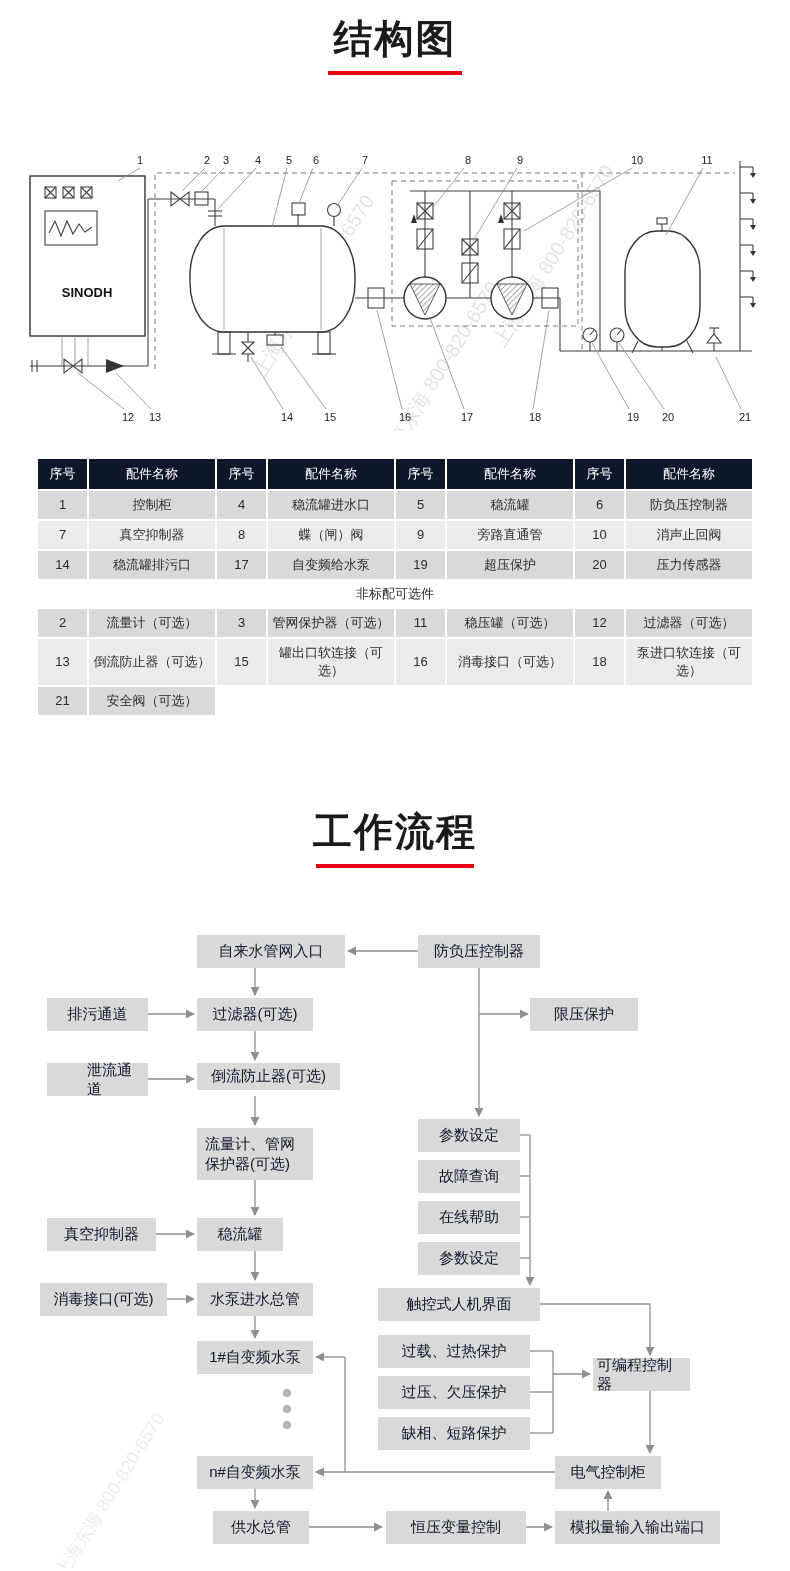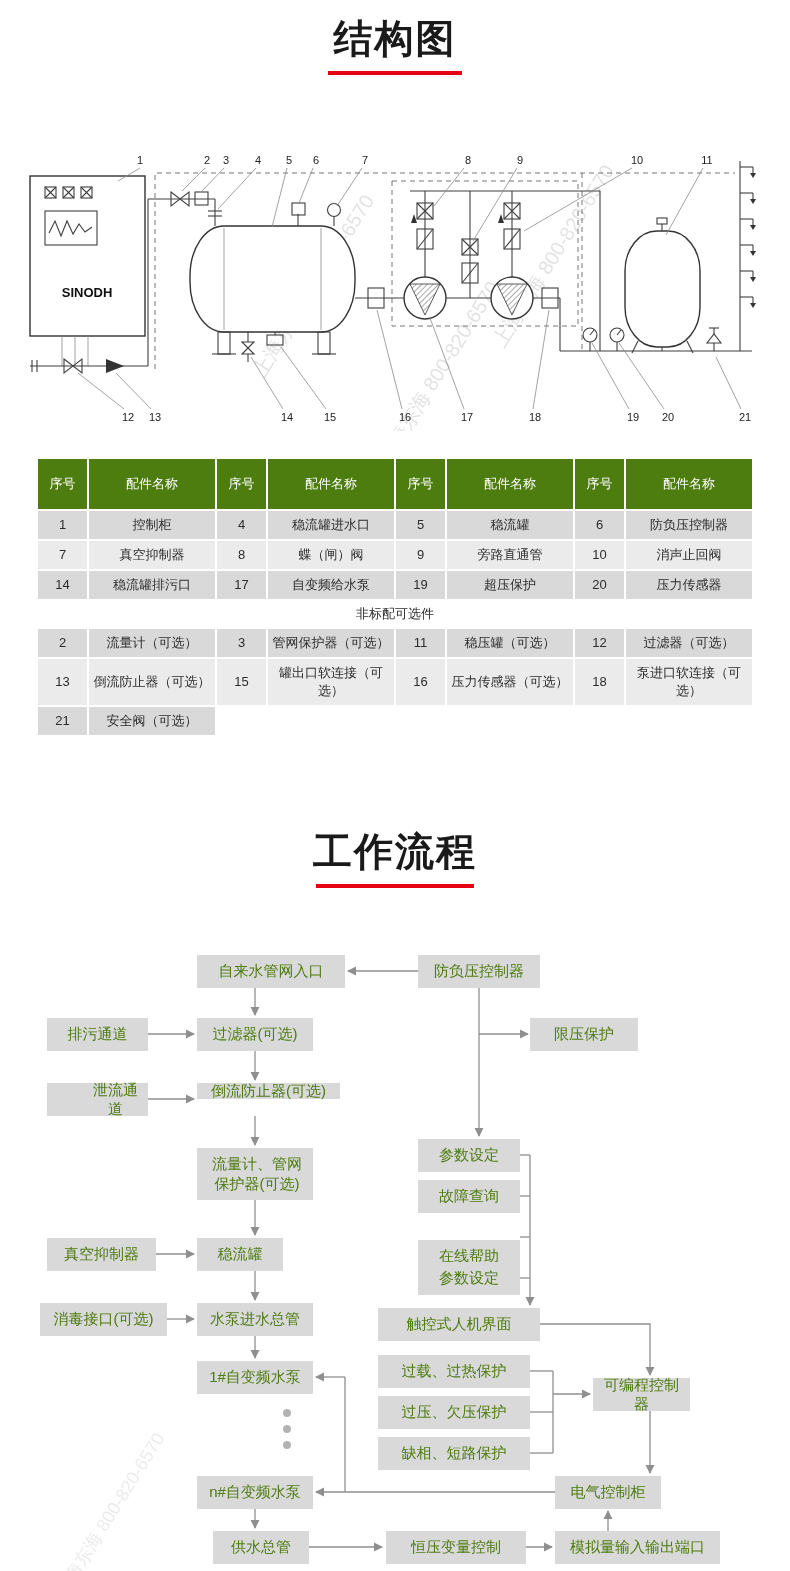--- a/index.html
+++ b/index.html
@@ -13,30 +13,30 @@
   .diagram-wrap{margin-top:76px;}
   svg text.num{font-size:11px;fill:#222;}
   svg .ln{stroke:#3f3f3f;stroke-width:1.1;fill:none;}
   svg .bold{stroke:#333;stroke-width:1.4;fill:#fff;}
   svg .thin{stroke:#8a8a8a;stroke-width:0.8;fill:none;}
   svg .dash{stroke:#666;stroke-width:0.9;stroke-dasharray:5 4;fill:none;}
   svg .wm{font-size:20px;fill:#cfcfcf;opacity:0.6;}
   svg .sinodh{font-size:13px;font-weight:bold;fill:#111;}
   
   table.parts{width:718px;margin:22px auto 0 auto;border-collapse:separate;border-spacing:2px;font-size:13px;}
-  table.parts th{background:#4d7c0f;color:#fff;font-weight:normal;padding:16px 3px;text-align:center;}
+  table.parts th{background:#0f172a;color:#fff;font-weight:normal;padding:6px 3px;text-align:center;}
   table.parts td{padding:5px 3px;text-align:center;color:#2c2c2c;}
   tr.g td{background:#d9d9d9;}
   tr.l td{background:#ebebeb;}
   tr.sep td{background:#fff;font-size:13px;padding:4px 3px;}
   td.empty{background:#fff !important;}
   
   .flow-wrap{position:relative;width:790px;height:645px;margin-top:55px;}
   .flow-wrap svg{position:absolute;left:0;top:0;}
-  .fnode{position:absolute;background:#d9d9d9;display:flex;align-items:center;justify-content:center;text-align:center;font-size:15px;color:#4d7c0f;line-height:1.3;box-sizing:border-box;padding:2px 4px;}
+  .fnode{position:absolute;background:#d9d9d9;display:flex;align-items:center;justify-content:center;text-align:left;font-size:15px;color:#0f172a;line-height:1.3;box-sizing:border-box;padding:2px 4px;}
 </style>
 </head>
 <body>
 
 <div class="sec-title sec1">
   <h1>结构图</h1>
   <div class="red-bar w134"></div>
 </div>
 
 <div class="diagram-wrap">
@@ -330,21 +330,21 @@
     <td>稳压罐（可选）</td>
     <td>12</td>
     <td>过滤器（可选）</td>
   </tr>
   <tr class="l">
     <td>13</td>
     <td>倒流防止器（可选）</td>
     <td>15</td>
     <td>罐出口软连接（可选）</td>
     <td>16</td>
-    <td>压力传感器（可选）</td>
+    <td>消毒接口（可选）</td>
     <td>18</td>
     <td>泵进口软连接（可选）</td>
   </tr>
   <tr class="g">
     <td>21</td>
     <td>安全阀（可选）</td>
     <td class="empty"></td>
     <td class="empty"></td>
     <td class="empty"></td>
     <td class="empty"></td>
@@ -418,25 +418,25 @@
     </g>
     <text transform="rotate(-58 90 600)" x="30" y="608" font-size="18" fill="#d8d8d8" opacity="0.5">上海东海 800-820-6570</text>
   </svg>
 
   <div class="fnode" style="left:197px;top:12px;width:148px;height:33px;">自来水管网入口</div>
   <div class="fnode" style="left:418px;top:12px;width:122px;height:33px;">防负压控制器</div>
   <div class="fnode" style="left:47px;top:75px;width:101px;height:33px;">排污通道</div>
   <div class="fnode" style="left:197px;top:75px;width:116px;height:33px;">过滤器(可选)</div>
   <div class="fnode" style="left:530px;top:75px;width:108px;height:33px;">限压保护</div>
   <div class="fnode" style="left:47px;top:140px;width:101px;height:33px;padding-left:40px;">泄流通道</div>
-  <div class="fnode" style="left:197px;top:140px;width:143px;height:16px;">倒流防止器(可选)</div>
+  <div class="fnode" style="left:197px;top:140px;width:143px;height:27px;">倒流防止器(可选)</div>
   <div class="fnode" style="left:197px;top:205px;width:116px;height:52px;padding-left:8px;">流量计、管网保护器(可选)</div>
   <div class="fnode" style="left:418px;top:196px;width:102px;height:33px;">参数设定</div>
   <div class="fnode" style="left:418px;top:237px;width:102px;height:33px;">故障查询</div>
-  <div class="fnode" style="left:418px;top:278px;width:102px;height:33px;margin-top:19px;">在线帮助</div>
+  <div class="fnode" style="left:418px;top:278px;width:102px;height:33px;">在线帮助</div>
   <div class="fnode" style="left:418px;top:319px;width:102px;height:33px;">参数设定</div>
   <div class="fnode" style="left:47px;top:295px;width:109px;height:33px;">真空抑制器</div>
   <div class="fnode" style="left:197px;top:295px;width:86px;height:33px;">稳流罐</div>
   <div class="fnode" style="left:40px;top:360px;width:127px;height:33px;">消毒接口(可选)</div>
   <div class="fnode" style="left:197px;top:360px;width:116px;height:33px;">水泵进水总管</div>
   <div class="fnode" style="left:378px;top:365px;width:162px;height:33px;">触控式人机界面</div>
   <div class="fnode" style="left:197px;top:418px;width:116px;height:33px;">1#自变频水泵</div>
   <div class="fnode" style="left:378px;top:412px;width:152px;height:33px;">过载、过热保护</div>
   <div class="fnode" style="left:593px;top:435px;width:97px;height:33px;">可编程控制器</div>
   <div class="fnode" style="left:378px;top:453px;width:152px;height:33px;">过压、欠压保护</div>

